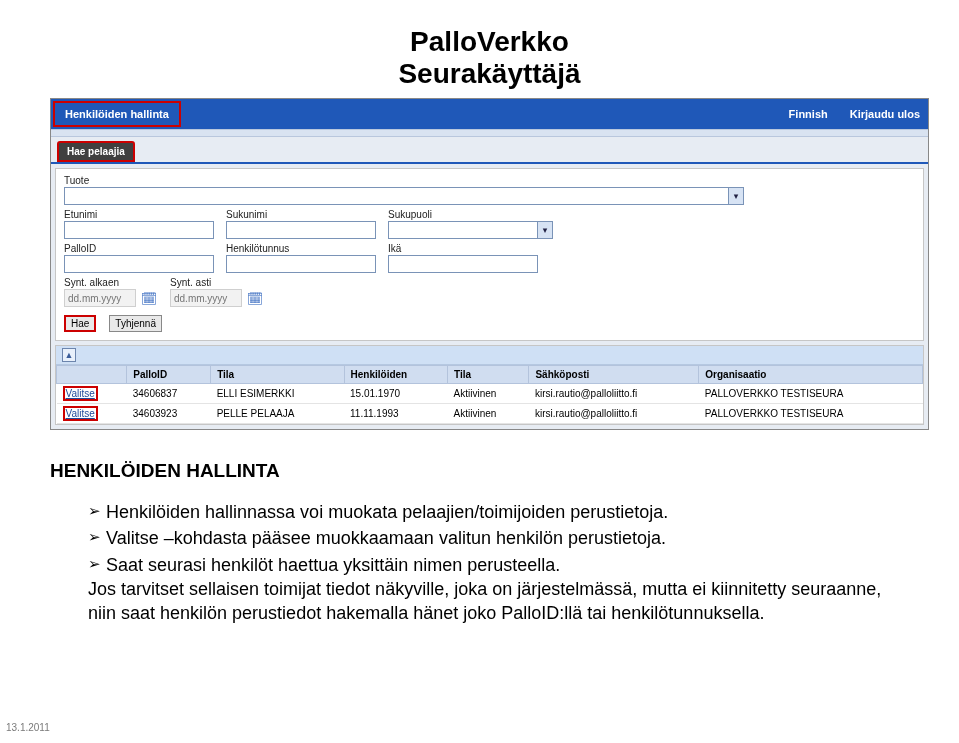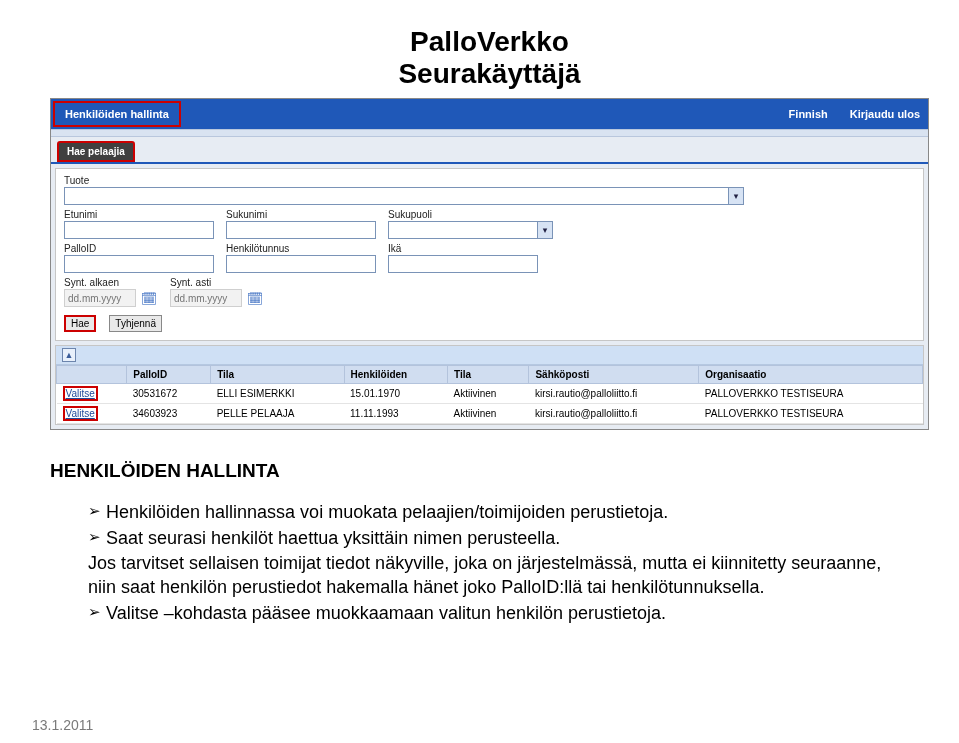--- a/index.html
+++ b/index.html
@@ -172,22 +172,22 @@
   .desc ul { margin: 16px; padding-left: 22px; list-style: none;}
   .desc li { position: relative; padding-left: 18px; margin-bottom: 2px;}
   .desc li::before {
     content: "➢";
     position: absolute; left: 0; top: 1px;
     color: #000; font-size: 15px;
   }
   .footer-date {
     position: absolute;
     bottom: 10px;
-    left: 32px;
-    font-size: 14px;
+    left: 6px;
+    font-size: 10px;
     color: #7a7a7a;
   }
 </style>
 </head>
 <body>
 
 <div class="page">
 
   <div class="heading">
     <div>PalloVerkko</div>
@@ -286,21 +286,21 @@
             <th>Tila</th>
             <th>Henkilöiden</th>
             <th>Tila</th>
             <th>Sähköposti</th>
             <th>Organisaatio</th>
           </tr>
         </thead>
         <tbody>
           <tr>
             <td><span class="selcell-wrap"><span class="selcell">Valitse</span></span></td>
-            <td>30531672</td>
+            <td>34606837</td>
             <td>ELLI ESIMERKKI</td>
             <td>15.01.1970</td>
             <td>Aktiivinen</td>
             <td>kirsi.rautio@palloliitto.fi</td>
             <td>PALLOVERKKO TESTISEURA</td>
           </tr>
           <tr>
             <td><span class="selcell-wrap"><span class="selcell">Valitse</span></span></td>
             <td>34603923</td>
             <td>PELLE PELAAJA</td>
@@ -311,22 +311,22 @@
           </tr>
         </tbody>
       </table>
     </div>
   </div>
 
   <div class="desc">
     <h3>HENKILÖIDEN HALLINTA</h3>
     <ul>
       <li>Henkilöiden hallinnassa voi muokata pelaajien/toimijoiden perustietoja.</li>
+      <li>Valitse –kohdasta pääsee muokkaamaan valitun henkilön perustietoja.</li>
       <li>
         <span>Saat seurasi henkilöt haettua yksittäin nimen perusteella.</span><br>
         <span style="margin-left:-18px; display:block;">Jos tarvitset sellaisen toimijat tiedot näkyville, joka on järjestelmässä, mutta ei kiinnitetty seuraanne, niin saat henkilön perustiedot hakemalla hänet joko PalloID:llä tai henkilötunnuksella.</span>
       </li>
-      <li>Valitse –kohdasta pääsee muokkaamaan valitun henkilön perustietoja.</li>
     </ul>
   </div>
 
   <div class="footer-date">13.1.2011</div>
 </div>
 
 </body></html>

